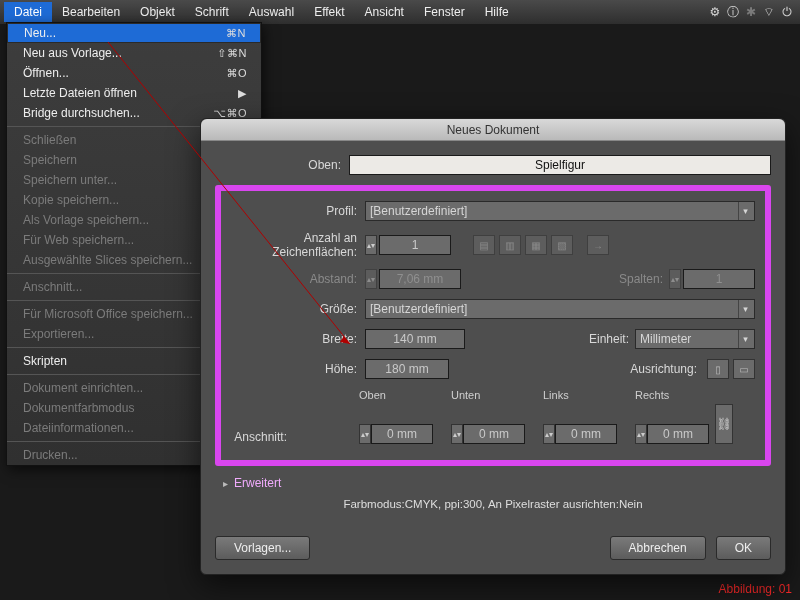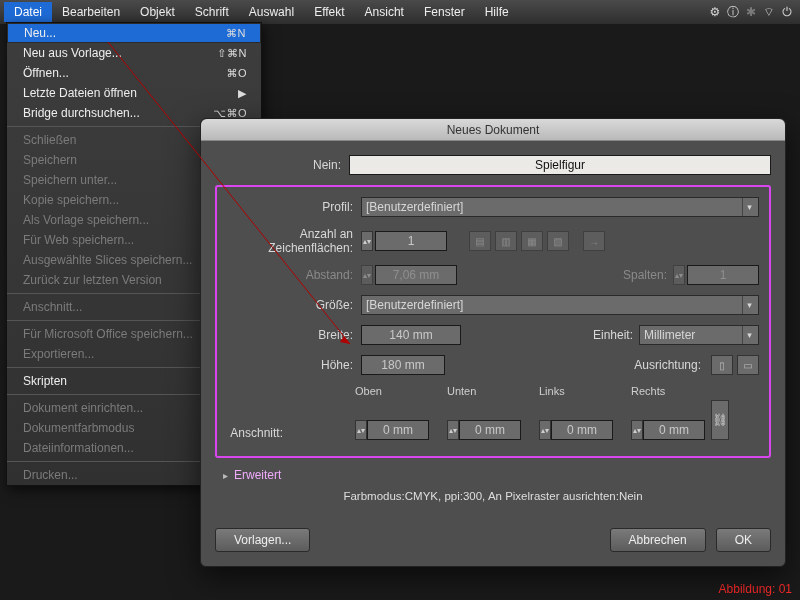--- a/index.html
+++ b/index.html
@@ -25,21 +25,21 @@
   .dialog { position: absolute; left: 200px; top: 118px; width: 586px; background: #4e4e4e; border: 1px solid #222; border-radius: 6px; box-shadow: 0 10px 30px rgba(0,0,0,.6); z-index: 10; }
   .titlebar { height: 22px; background: linear-gradient(#d9d9d9,#b9b9b9); border-radius: 6px 6px 0 0; text-align: center; color: #333; font-size: 12px; line-height: 22px; border-bottom: 1px solid #888; }
   .dbody { padding: 14px 14px 12px 14px; color: #d8d8d8; }
   .frow { display: flex; align-items: center; margin-bottom: 10px; }
   .flabel { width: 134px; text-align: right; padding-right: 8px; font-size: 12px; }
   .flabel.dis { color: #8a8a8a; }
   .tin { height: 20px; background: #eceae6; border: 1px solid #1a1a1a; color: #111; padding: 0 4px; font-size: 12px; text-align: center; }
   .tin.dark { background: #6b6b6b; color: #c9c9c9; }
   .sel { height: 20px; background: #6b6b6b; border: 1px solid #2a2a2a; color: #d6d6d6; padding: 0 4px; font-size: 12px; display: flex; align-items: center; position: relative; }
   .sel .arr { position: absolute; right: 2px; top: 0; bottom: 0; width: 14px; display: flex; align-items: center; justify-content: center; border-left: 1px solid #444; font-size: 9px; }
-  .panel { border: 2px solid #d946ef; border-radius: 3px; padding: 10px 10px 6px 10px; margin-top: 2px; }
+  .panel { border: 6px solid #d946ef; border-radius: 3px; padding: 10px 10px 6px 10px; margin-top: 2px; }
   .iconbtn { width: 22px; height: 20px; background: #6b6b6b; border: 1px solid #333; margin-left: 4px; display: inline-flex; align-items: center; justify-content: center; font-size: 10px; color: #bbb; }
   .iconbtn.dis { opacity: .55; }
   .stepper { display: flex; align-items: center; }
   .stepper .bt { width: 12px; height: 20px; background: #6b6b6b; border: 1px solid #333; display: flex; align-items: center; justify-content: center; font-size: 8px; color: #ccc; }
   .bleedgrid { display: flex; gap: 18px; margin-left: 64px; }
   .bcol { display: flex; flex-direction: column; gap: 20px; }
   .bcol .hdr { font-size: 11px; margin-bottom: 3px; color: #cfcfcf; }
   .link { width: 18px; height: 40px; border: 1px solid #333; background: #6b6b6b; display:flex; align-items:center; justify-content:center; margin-left: 6px; align-self: flex-end; }
   .disclosure { margin: 10px 0 8px 8px; color: #f0abfc; }
   .disclosure::before { content: "▸"; margin-right: 6px; color: #bbb; font-size: 10px; }
@@ -111,23 +111,20 @@
     </div>
     <div class="row dis">
       <span class="lbl">Als Vorlage speichern...</span>
     </div>
     <div class="row dis">
       <span class="lbl">Für Web speichern...</span>
     </div>
     <div class="row dis">
       <span class="lbl">Ausgewählte Slices speichern...</span>
     </div>
-    <div class="row dis">
-      <span class="lbl">Zurück zur letzten Version</span>
-    </div>
     <div class="sep"></div>
     <div class="row dis">
       <span class="lbl">Anschnitt...</span>
     </div>
     <div class="sep"></div>
     <div class="row dis">
       <span class="lbl">Für Microsoft Office speichern...</span>
     </div>
     <div class="row dis">
       <span class="lbl">Exportieren...</span>
@@ -149,21 +146,21 @@
     <div class="sep"></div>
     <div class="row dis">
       <span class="lbl">Drucken...</span>
     </div>
   </div>
 
 <div class="dialog">
   <div class="titlebar">Neues Dokument</div>
   <div class="dbody">
     <div class="frow">
-      <div class="flabel">Nein:</div>
+      <div class="flabel">Oben:</div>
       <input class="tin" style="flex: 1 1 0%;" value="Spielfigur">
     </div>
 
     <div class="panel">
       <div class="frow">
         <div class="flabel">Profil:</div>
         <div class="sel" style="flex:1">
             <span>[Benutzerdefiniert]</span>
             <span class="arr">▾</span>
           </div>

